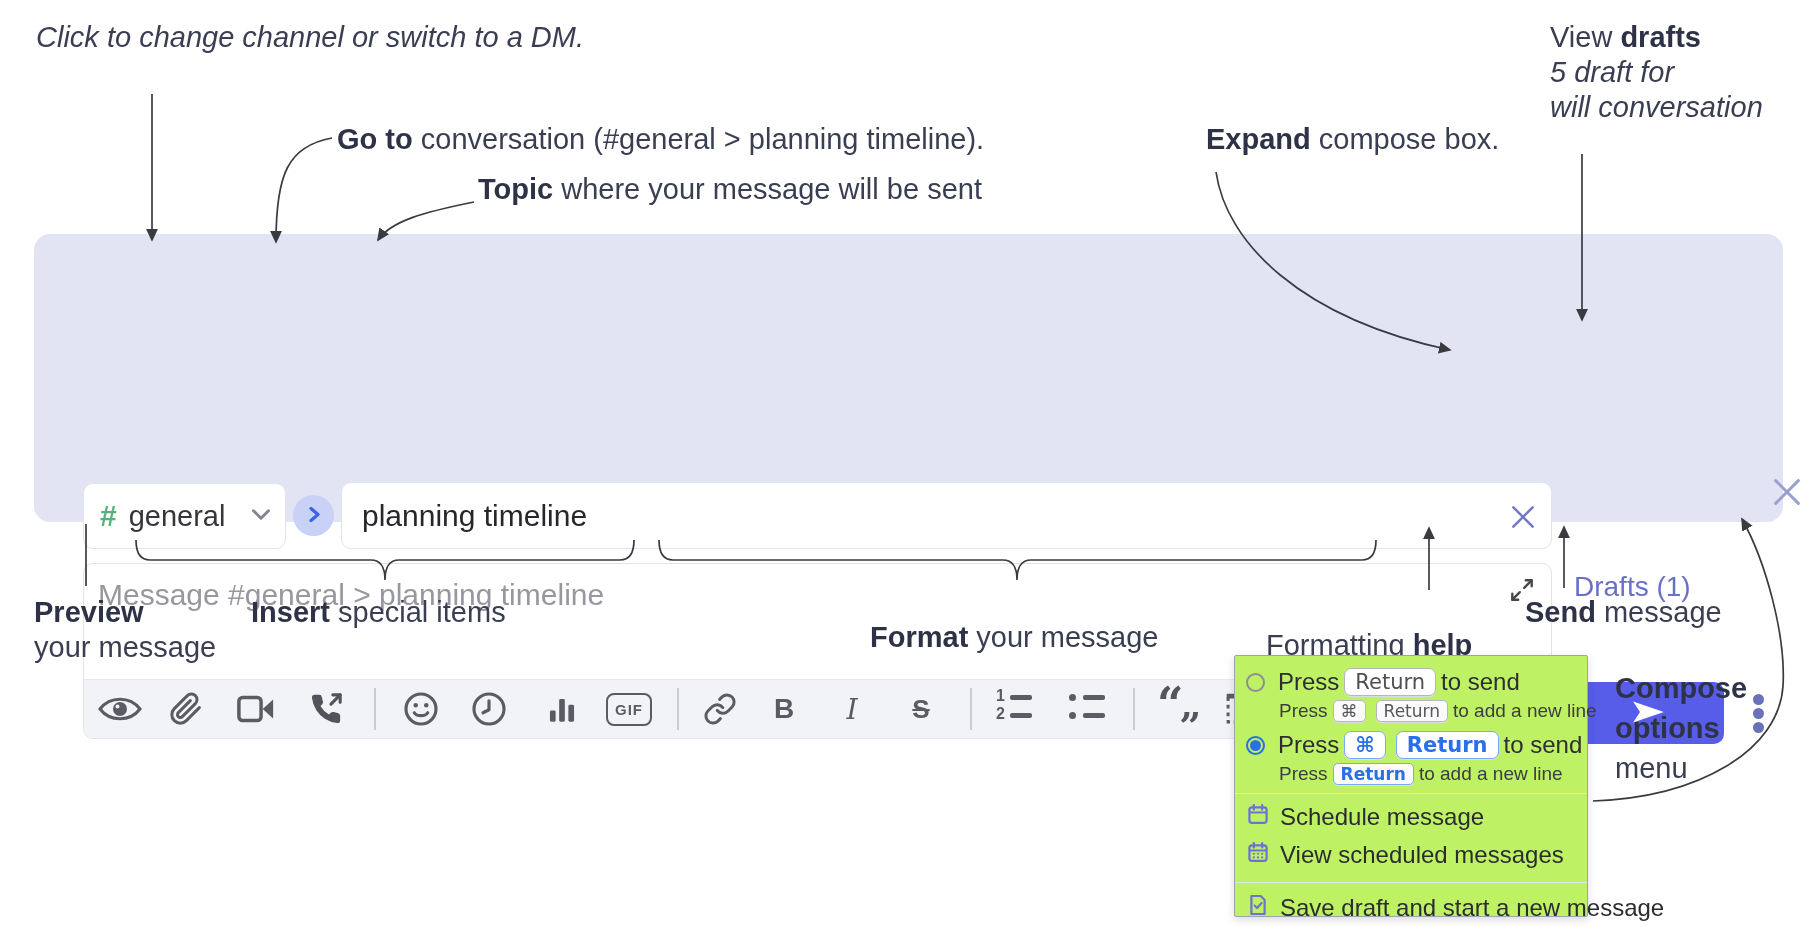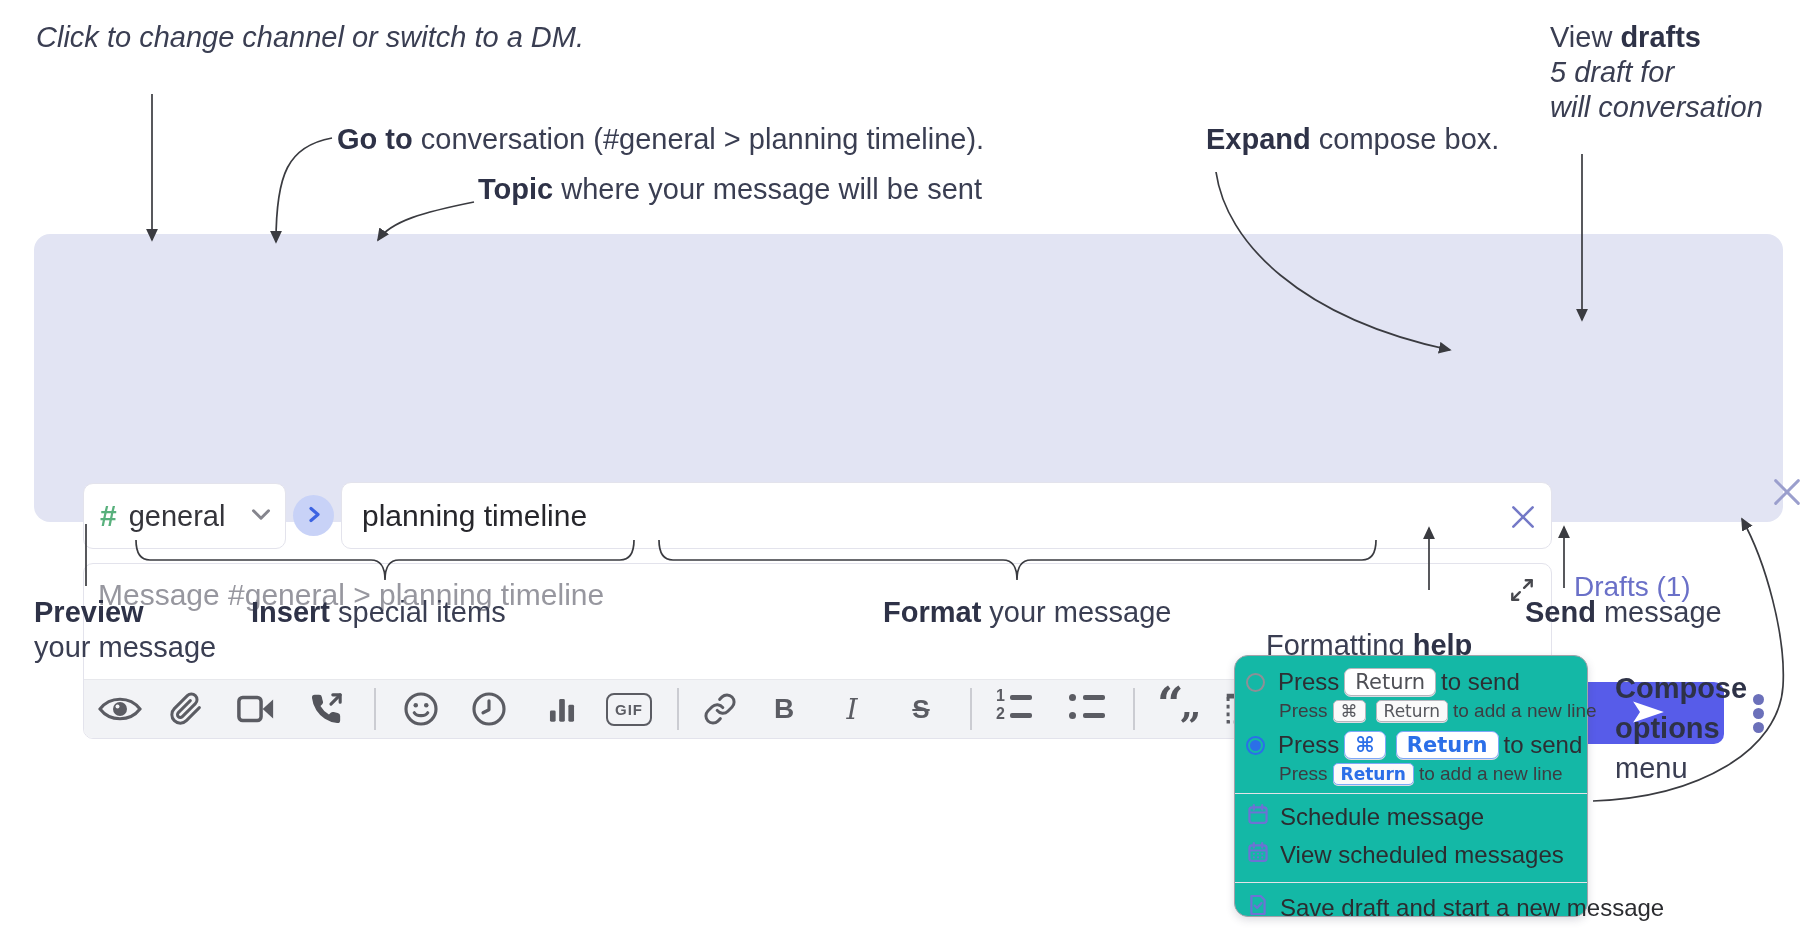--- a/index.html
+++ b/index.html
@@ -45,22 +45,22 @@
   .ol-icon .n2{position:absolute;left:0;top:14px;font-size:16px;font-weight:700;color:#5b5c63;}
   .ol-icon .bar{position:absolute;left:14px;width:22px;height:5px;border-radius:2px;background:#5b5c63;}
   .ul-icon{position:relative;width:38px;height:36px;display:block;}
   .ul-icon .dot{position:absolute;left:0;width:7px;height:7px;border-radius:50%;background:#5b5c63;}
   .ul-icon .bar{position:absolute;left:14px;width:22px;height:5px;border-radius:2px;background:#5b5c63;}
   #drafts-link{position:absolute;left:1540px;top:337px;font-size:28px;color:#6a70c8;cursor:pointer;z-index:2;}
   #send-btn{position:absolute;left:1540px;top:448px;width:150px;height:62px;background:#575ce9;border:none;border-radius:10px;display:flex;align-items:center;justify-content:center;cursor:pointer;z-index:2;}
   #dots-btn{position:absolute;left:1707px;top:453px;width:34px;height:52px;border:none;background:none;display:flex;flex-direction:column;align-items:center;justify-content:center;gap:3px;cursor:pointer;z-index:2;}
   #dots-btn .d{width:11px;height:11px;border-radius:50%;background:#6b70ba;}
   
-  #menu{position:absolute;left:1234px;top:655px;width:354px;height:262px;background:#14b8a6;border:1.5px solid #a2a2aa;
-    border-radius:14px;box-shadow:0 3px 8px rgba(60,60,90,.18);z-index:20;box-sizing:border-box;}
+  #menu{position:absolute;left:1234px;top:655px;width:354px;height:262px;background:#bef264;border:1.5px solid #a2a2aa;
+    border-radius:2px;box-shadow:0 3px 8px rgba(60,60,90,.18);z-index:20;box-sizing:border-box;}
   .menu-row{display:flex;align-items:center;padding-left:11px;font-size:24px;color:#2d2e33;white-space:nowrap;}
   .menu-sub{display:flex;align-items:center;padding-left:44px;font-size:19px;color:#3c3d42;white-space:nowrap;}
   .radio{width:19px;height:19px;border-radius:50%;border:2px solid #8e8f96;box-sizing:border-box;margin-right:13px;flex:none;cursor:pointer;}
   .radio.sel{border-color:#2b6fe8;position:relative;}
   .radio.sel::after{content:"";position:absolute;left:2px;top:2px;width:11px;height:11px;border-radius:50%;background:#2b6fe8;}
   .key{display:inline-block;border:1.5px solid #b6b6bd;border-radius:7px;padding:1px 10px;margin:0 5px;font-size:21px;
     color:#4f5056;background:#fff;box-shadow:0 1px 0 #dcdce2;font-family:"DejaVu Sans","Liberation Sans",sans-serif;}
   .key.small{font-size:17px;padding:0 7px;border-radius:5px;background:#fafafa;color:#56575d;}
   .key.blue{border-color:#7da8f8;color:#2b6fe8;font-weight:700;}
   .menu-div{border-top:1px solid #e3e3e8;margin-top:8px;}
@@ -107,21 +107,21 @@
   <div><i>5 draft for</i></div>
   <div><i>will conversation</i></div>
 </div>
 <div class="ann" style="left:34px;top:595px;">
   <div><b>Preview</b></div>
   <div><span>your message</span></div>
 </div>
 <div class="ann" style="left:251px;top:595px;">
   <b>Insert</b><span> special items</span>
 </div>
-<div class="ann" style="left:870px;top:595px;margin-left:13px;">
+<div class="ann" style="left:870px;top:620px;">
   <b>Format</b><span> your message</span>
 </div>
 <div class="ann" style="left:1266px;top:592px;margin-top:36px;">
   <span>Formatting </span><b>help</b>
 </div>
 <div class="ann" style="left:1525px;top:595px;">
   <b>Send</b><span> message</span>
 </div>
 <div class="ann" style="left:1615px;top:668px;line-height:40px;">
   <div><b>Compose</b></div>

